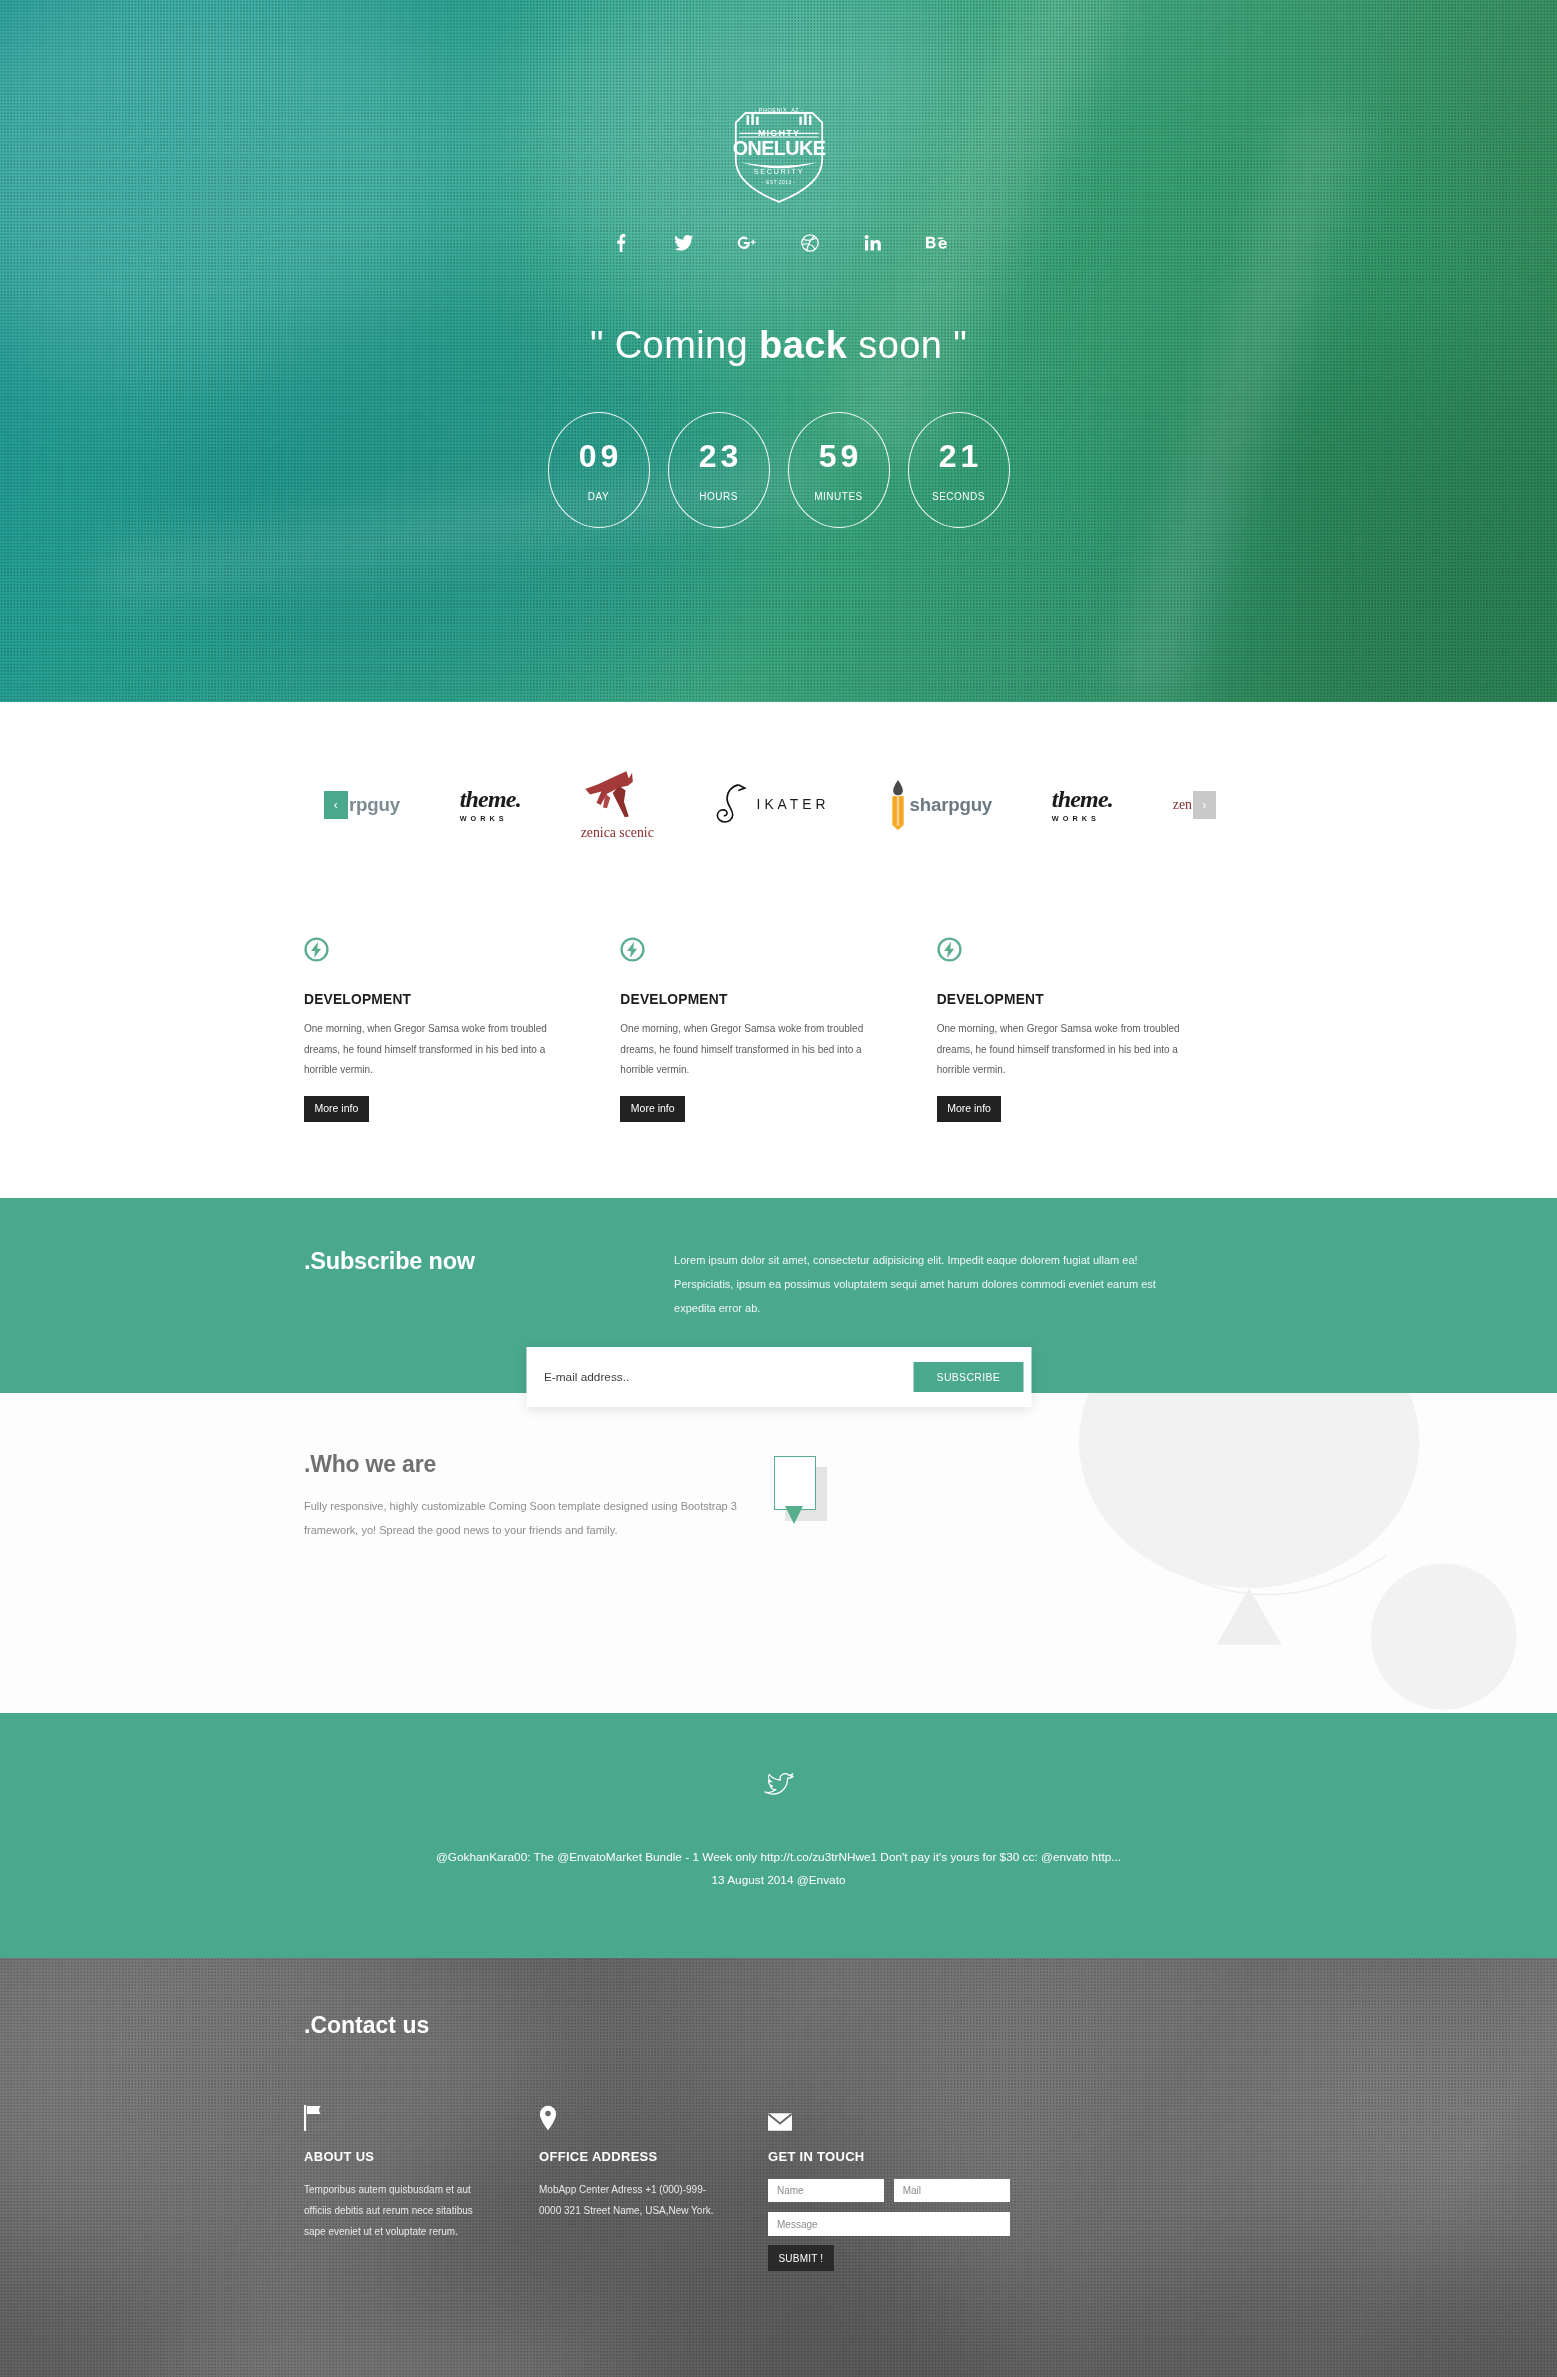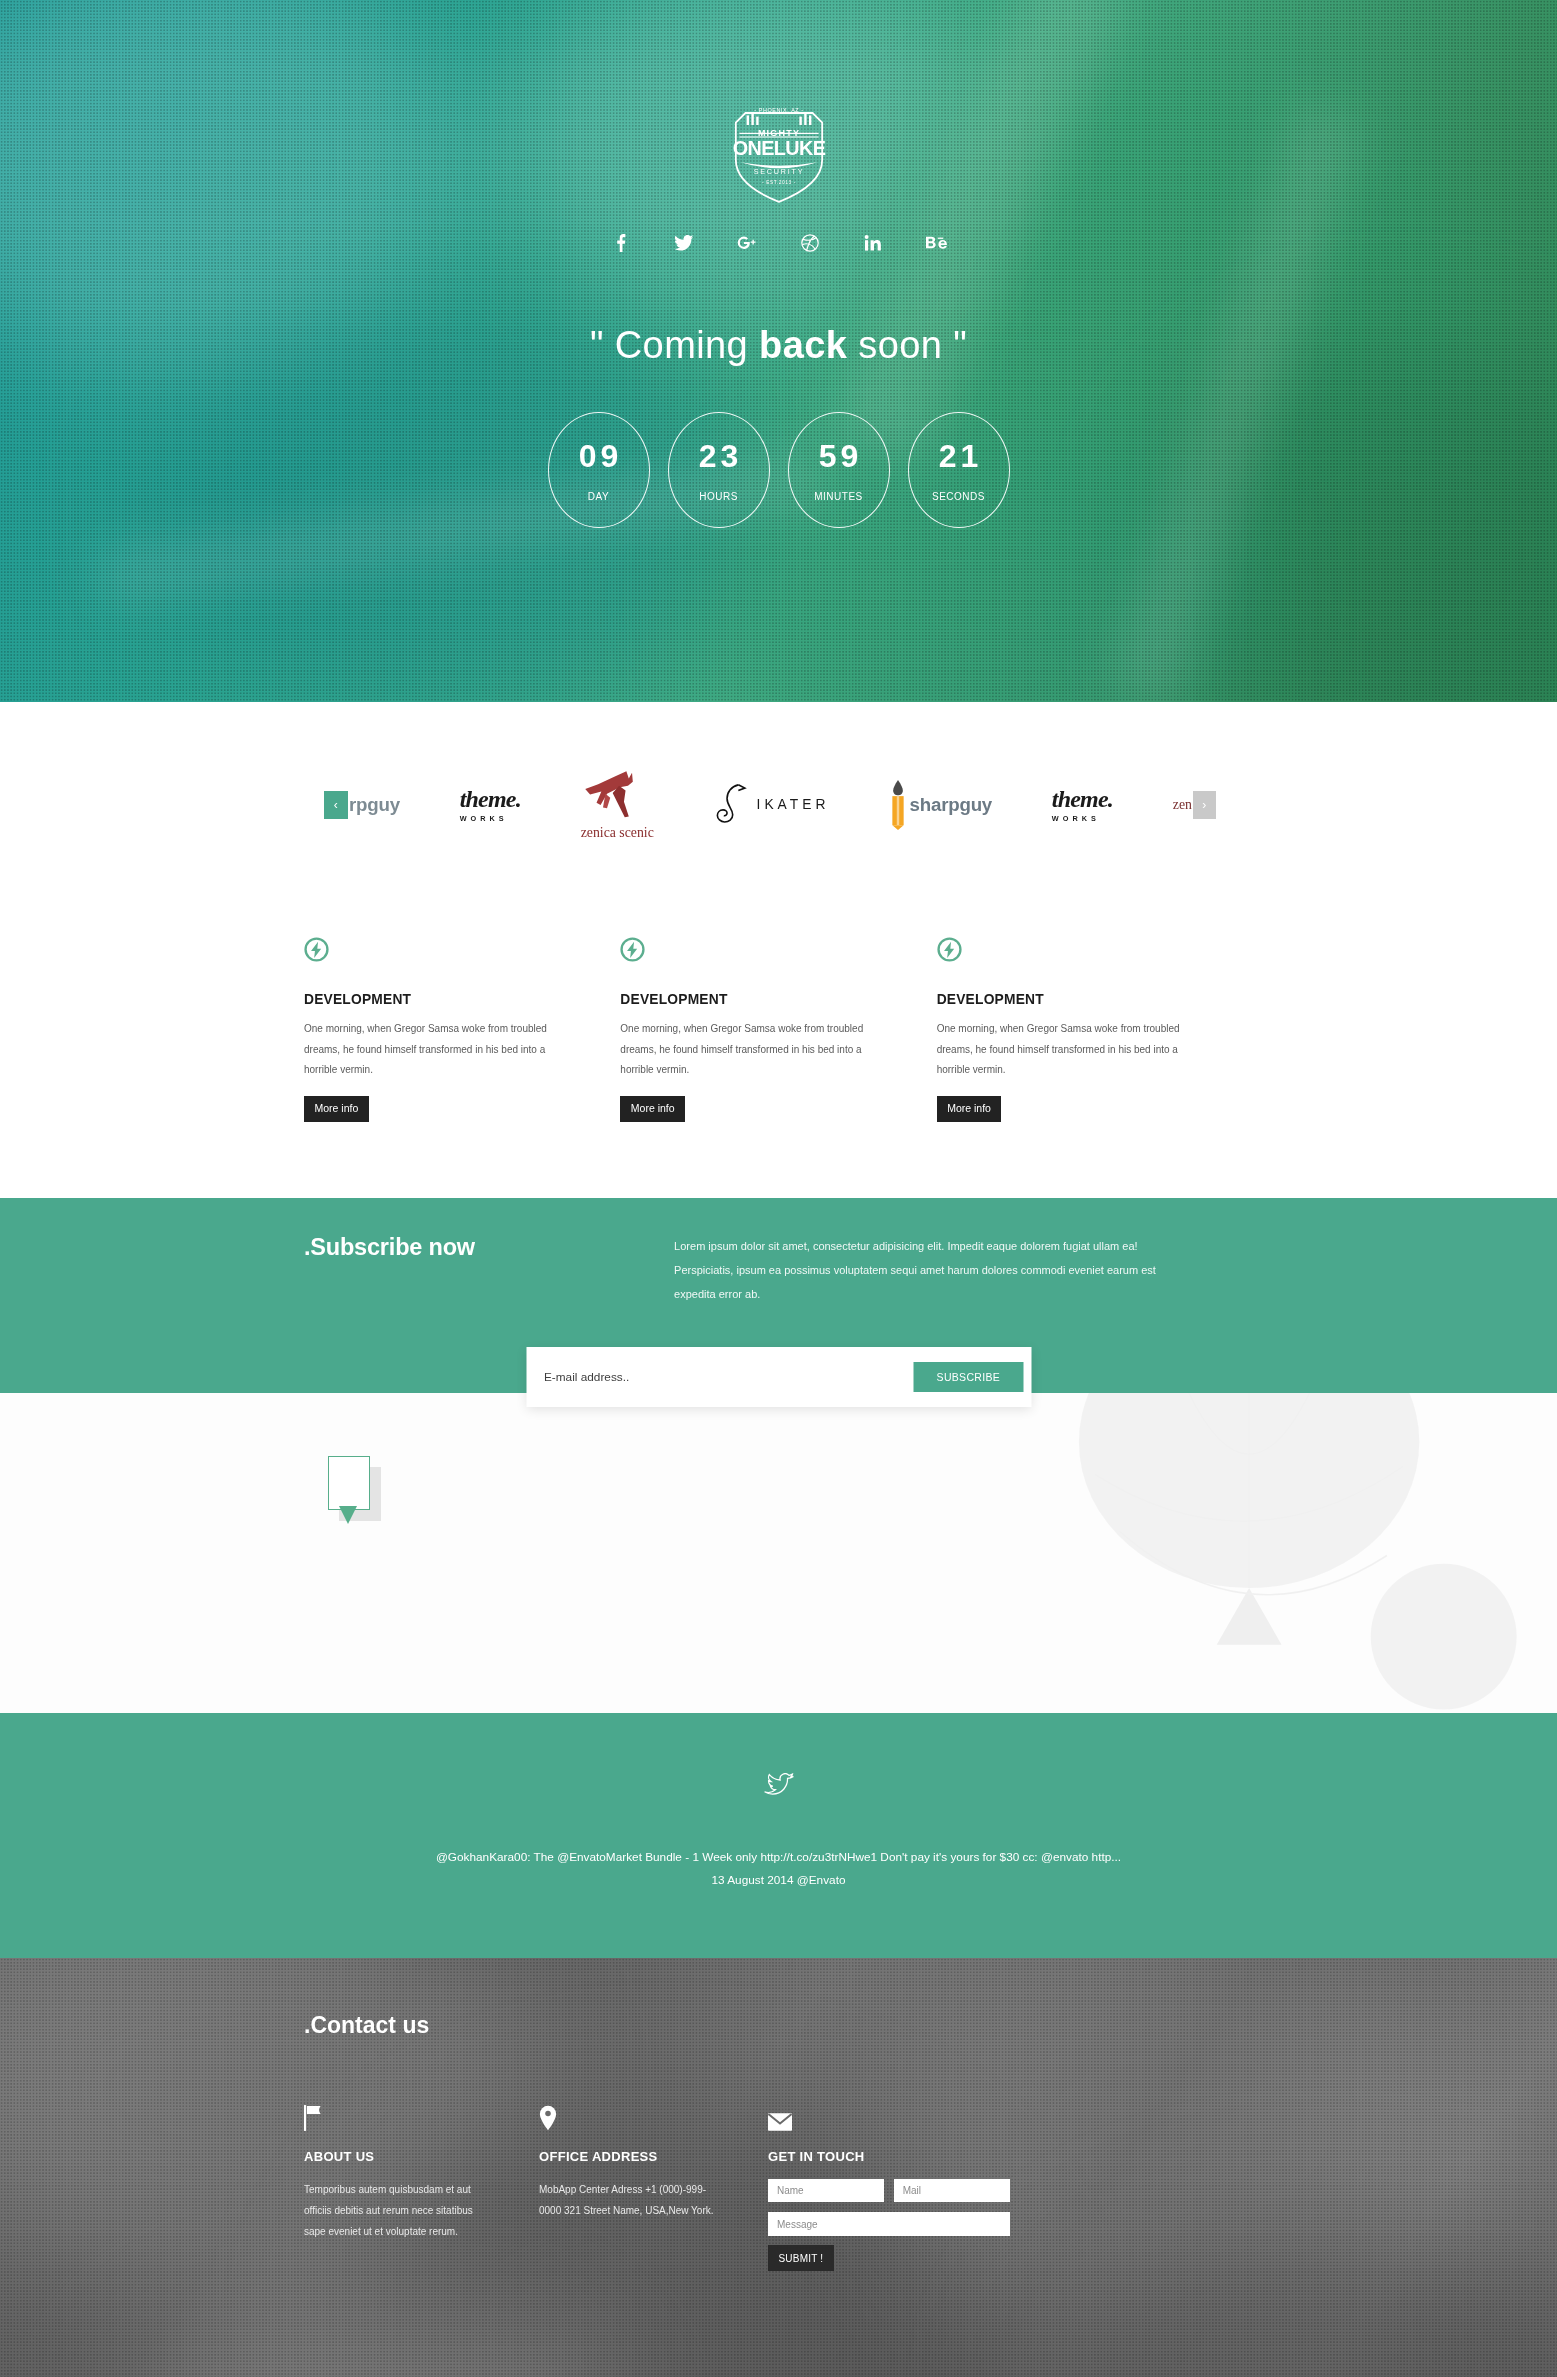--- a/index.html
+++ b/index.html
@@ -116,21 +116,21 @@
   .svc { width:33.3333%; padding-right:58px; }
   .svc-icon { width:25px; height:25px; }
   .svc-h { margin-top:27px; font-size:13.8px; font-weight:700; letter-spacing:0.2px; color:#1c1c1c; }
   .svc-p { margin-top:12px; font-size:10px; line-height:2.05; color:#5b5b5b; max-width:292px; }
   .svc-btn {
     margin-top:15.4px; display:inline-block; background:#222; color:#fff;
     font-size:10.5px; padding:6.5px 10.5px 7.3px; cursor:pointer;
   }
 
   
-  .subscribe { background:#4aa88d; padding-top:36px; height:195px; position:relative; }
+  .subscribe { background:#4aa88d; padding-top:50px; height:195px; position:relative; }
   .sub-row { display:flex; }
   .sub-h { width:39%; color:#fff; font-size:23.5px; font-weight:700; letter-spacing:-0.2px; }
   .sub-p { width:61%; color:rgba(255,255,255,.92); font-size:11px; line-height:2.2; max-width:519px; }
 
   
   .subform-holder { position:relative; background:#fff; height:0; }
   .subform {
     position:absolute; left:50%; transform:translateX(-50%); top:-46px;
     width:505px; height:60px; background:#fff; box-shadow:0 3.2px 11.4px rgba(0,0,0,.12);
     display:flex; align-items:center; padding:0 8px 0 18px; z-index:8;
@@ -448,20 +448,24 @@
       <g stroke="#8a8a8a" stroke-width="2" fill="none">
         <path d="M170 230 q190 120 380 -10"></path>
         <path d="M200 300 q160 140 330 30"></path>
         <path d="M360 10 v360"></path>
         <path d="M250 40 q110 330 220 0"></path>
       </g>
       <circle cx="600" cy="430" r="90" fill="#9a9a9a"></circle>
     </svg>
     <div class="wrap">
       <div class="whowe-row">
+        <div class="ww-left">
+          <div class="ww-h">.Who we are</div>
+          <div class="ww-p">Fully responsive, highly customizable Coming Soon template designed using Bootstrap 3 framework, yo! Spread the good news to your friends and family.</div>
+        </div>
         <div class="ww-right">
           <div class="quote-mark">
             <div class="qshadow"></div>
             <div class="qbox"></div>
             <div class="qtail"></div>
           </div>
         </div>
       </div>
     </div>
   </section>

